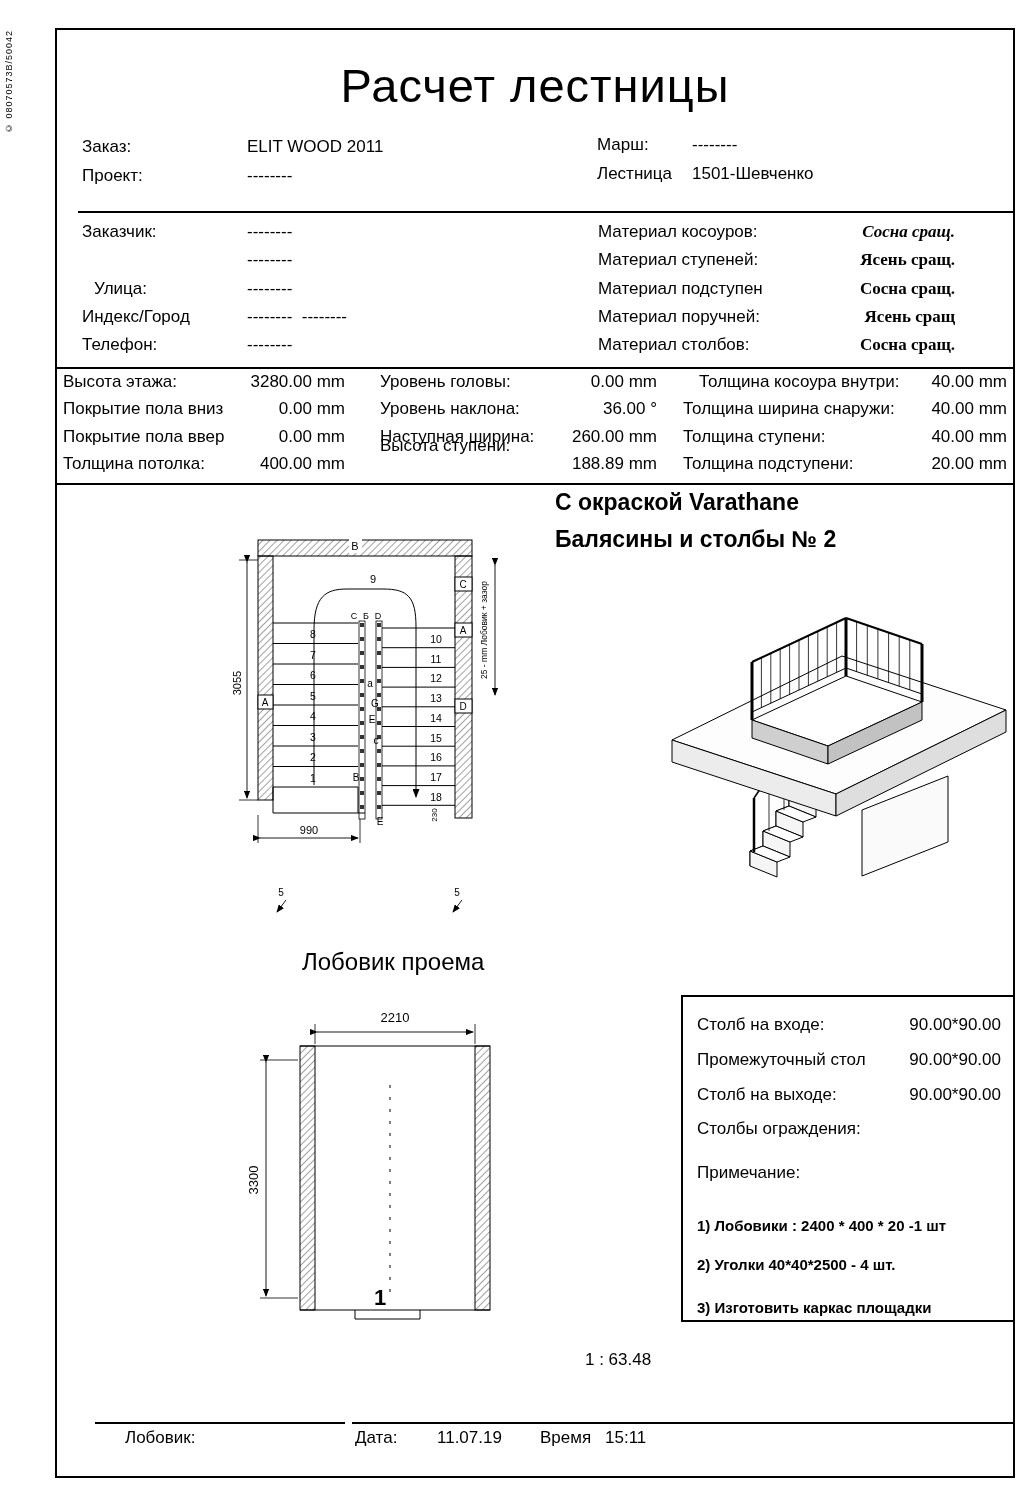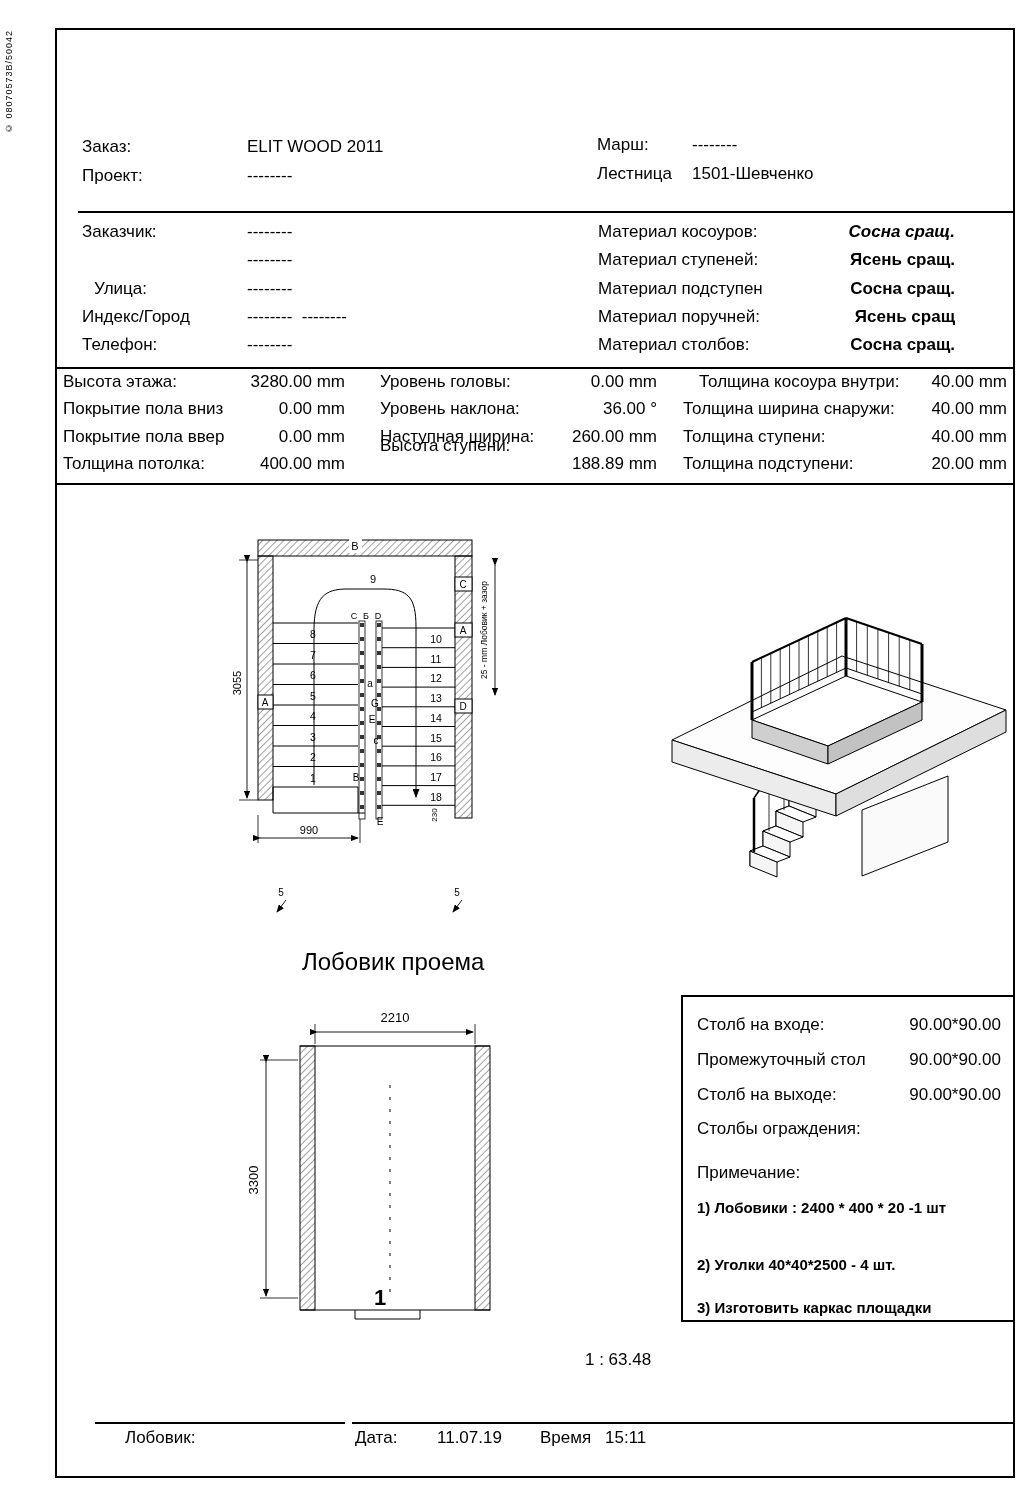--- a/index.html
+++ b/index.html
@@ -3,21 +3,21 @@
 <meta charset="utf-8">
 <style>
   * { margin:0; padding:0; box-sizing:border-box; }
   html,body { background:#888; }
   .page {
     position:relative; width:1028px; height:1506px; background:#fff;
     font-family:"Liberation Sans", sans-serif; color:#000; overflow:hidden;
     margin:0 auto;
   }
   .t { position:absolute; font-size:17px; white-space:pre; line-height:1.15; }
-  .b { font-weight:bold; }
+  .b { font-weight:bold;font-family:Liberation Serif, serif; }
   .i { font-style:italic; }
   .r { text-align:right; }
   .hr { position:absolute; border-top:2px solid #000; height:0; }
   .frame { position:absolute; left:55px; top:28px; width:960px; height:1450px; border:2px solid #000; }
   .title { position:absolute; left:55px; top:58px; width:960px; text-align:center; font-size:47px; letter-spacing:1px; }
   .sidecode { position:absolute; left:4px; top:30px; font-size:9px; writing-mode:vertical-rl; transform:rotate(180deg); letter-spacing:1px; }
   .annot { position:absolute; font-size:23px; font-weight:bold; white-space:pre; }
   .heading2 { position:absolute; font-size:24px; white-space:pre; }
   .panel { position:absolute; left:681px; top:995px; width:334px; height:327px; border:2px solid #000; }
   .panel .t { font-size:17px; }
@@ -26,20 +26,21 @@
   svg text { font-family:"Liberation Sans", sans-serif; fill:#000; }
 </style>
 </head>
 <body>
 
 <div class="page">
 
   <div class="sidecode">© 08070573B/50042</div>
   <div class="frame"></div>
 
+  <div class="title">Расчет лестницы</div>
 
   <div class="t" style="left:82px;top:137px">Заказ:</div>
   <div class="t" style="left:247px;top:137px">ELIT WOOD 2011</div>
   <div class="t" style="left:82px;top:166px">Проект:</div>
   <div class="t" style="left:247px;top:166px">--------</div>
   <div class="t" style="left:597px;top:135px">Марш:</div>
   <div class="t" style="left:692px;top:135px">--------</div>
   <div class="t" style="left:597px;top:164px">Лестница</div>
   <div class="t" style="left:692px;top:164px">1501-Шевченко</div>
 
@@ -90,20 +91,22 @@
   <div class="t r" style="left:875px;top:372px;width:132px">40.00 mm</div>
   <div class="t" style="left:683px;top:399px">Толщина ширина снаружи:</div>
   <div class="t r" style="left:875px;top:399px;width:132px">40.00 mm</div>
   <div class="t" style="left:683px;top:427px">Толщина ступени:</div>
   <div class="t r" style="left:875px;top:427px;width:132px">40.00 mm</div>
   <div class="t" style="left:683px;top:454px">Толщина подступени:</div>
   <div class="t r" style="left:875px;top:454px;width:132px">20.00 mm</div>
 
   <div class="hr" style="left:57px;top:483px;width:956px"></div>
 
+  <div class="annot" style="left:555px;top:489px">С окраской Varathane</div>
+  <div class="annot" style="left:555px;top:526px">Балясины и столбы № 2</div>
 
   <svg style="left:225px;top:535px" width="300" height="385" viewBox="0 0 300 385">
     <defs>
       <pattern id="h1" width="5" height="5" patternUnits="userSpaceOnUse" patternTransform="rotate(45)">
         <line x1="0" y1="0" x2="0" y2="5" stroke="#444" stroke-width="1"></line>
       </pattern>
       <marker id="a1" markerWidth="9" markerHeight="7" refX="8" refY="3.5" orient="auto">
         <path d="M0,0 L9,3.5 L0,7 Z" fill="#000"></path>
       </marker>
     </defs>
@@ -317,21 +320,21 @@
   <div class="panel">
     <div class="t" style="left:14px;top:18px">Столб на входе:</div>
     <div class="t r" style="right:12px;top:18px;width:150px">90.00*90.00</div>
     <div class="t" style="left:14px;top:53px">Промежуточный стол</div>
     <div class="t r" style="right:12px;top:53px;width:150px">90.00*90.00</div>
     <div class="t" style="left:14px;top:88px">Столб на выходе:</div>
     <div class="t r" style="right:12px;top:88px;width:150px">90.00*90.00</div>
     <div class="t" style="left:14px;top:122px">Столбы ограждения:</div>
     <div class="t r" style="right:12px;top:122px;width:150px"></div>
     <div class="t" style="left:14px;top:166px">Примечание:</div>
-    <div class="t note" style="left:14px;top:202px">1) Лобовики : 2400 * 400 * 20 -1 шт</div>
+    <div class="t note" style="left:14px;top:220px">1) Лобовики : 2400 * 400 * 20 -1 шт</div>
     <div class="t note" style="left:14px;top:259px">2) Уголки 40*40*2500 - 4 шт.</div>
     <div class="t note" style="left:14px;top:302px">3) Изготовить каркас площадки</div>
   </div>
 
   <div class="t" style="left:585px;top:1350px">1 : 63.48</div>
 
   <div class="hr" style="left:95px;top:1422px;width:250px"></div>
   <div class="hr" style="left:352px;top:1422px;width:661px"></div>
   <div class="t" style="left:125px;top:1428px">Лобовик:</div>
   <div class="t" style="left:355px;top:1428px">Дата:</div>

